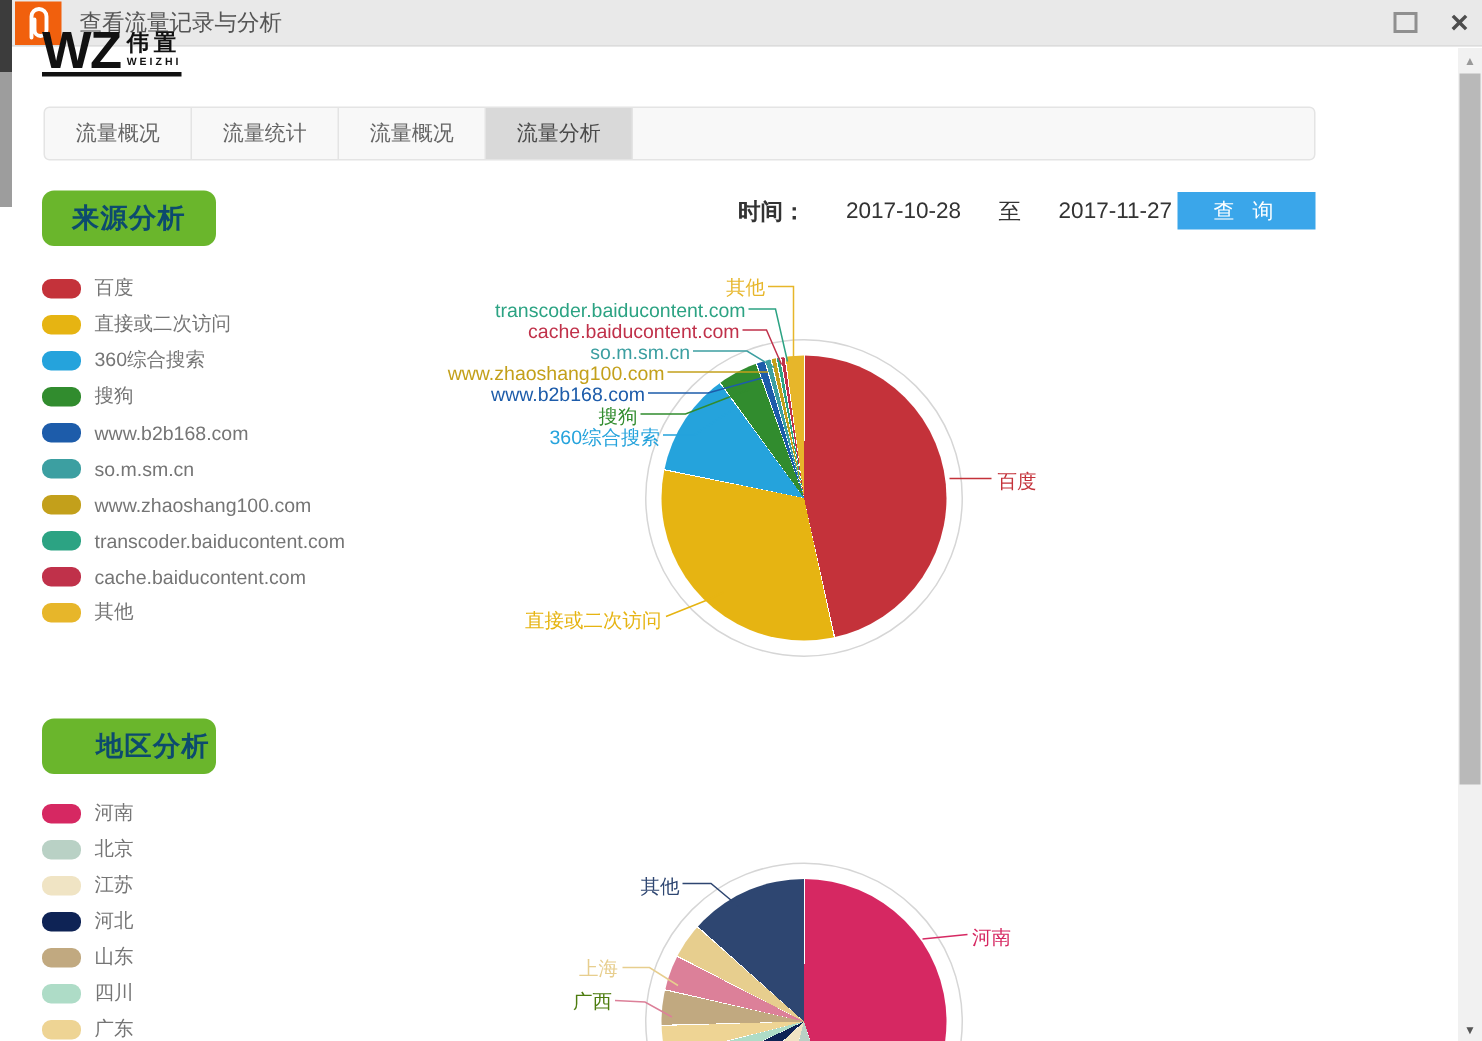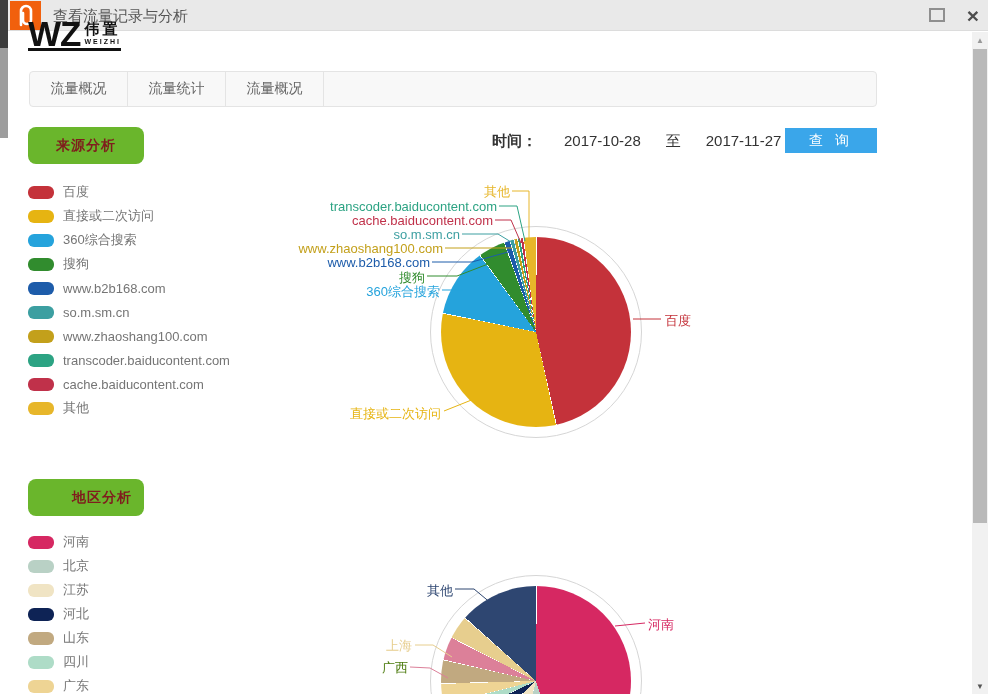--- a/index.html
+++ b/index.html
@@ -40,21 +40,21 @@
   
   .filter { position:absolute; left:492px; top:132px; display:flex; font-size:15px; color:#333; }
   .filter .lbl { font-weight:bold; margin-right:6px; }
   .filter .date { margin:0 21px; cursor:pointer; }
   .filter .to { margin:0 4px; }
   .btn-query { position:absolute; left:785px; top:128px; width:92px; height:25px; background:#3aa6ea;
                border:none; color:#fff; font-size:14px; letter-spacing:4px; cursor:pointer; font-family:inherit; }
 
   
   .section-btn { position:absolute; width:116px; height:37px; background:#6ab62c; border-radius:8px;
-                 color:#7f1d1d; font-size:14px; font-weight:bold; text-align:center; line-height:37px;
+                 color:#0c4a6e; font-size:18px; font-weight:bold; text-align:center; line-height:37px;
                  letter-spacing:1px; }
   #src-header { left:28px; top:127px; }
   #reg-header { left:28px; top:479px;padding-left:32px; }
 
   
   .legend { position:absolute; left:28px; list-style:none; }
   #legend1 { top:180px; }
   #legend2 { top:530px; }
   .legend li { height:24px; display:flex; align-items:center; cursor:pointer; }
   .sw { width:26px; height:13px; border-radius:6px; margin-right:9px; flex:0 0 auto; }
@@ -99,20 +99,21 @@
     <span class="wz-col">
       <span class="wz-cn">伟置</span>
       <span class="wz-en">WEIZHI</span>
     </span>
   </div>
 
   <div class="tabbar">
     <button class="tab">流量概况</button>
     <button class="tab">流量统计</button>
     <button class="tab">流量概况</button>
+    <button class="tab active">流量分析</button>
   </div>
 
   <div class="filter">
     <span class="lbl">时间：</span>
     <span class="date">2017-10-28</span>
     <span class="to">至</span>
     <span class="date">2017-11-27</span>
   </div>
   <button class="btn-query">查 询</button>
 

